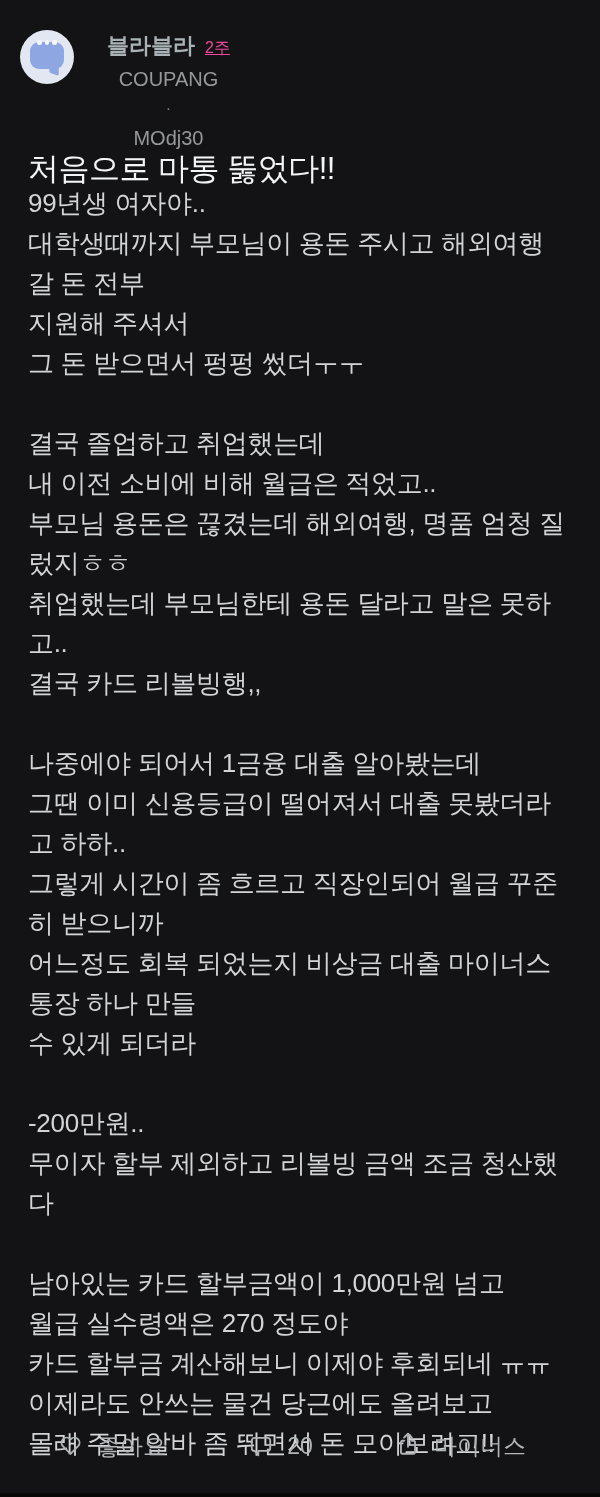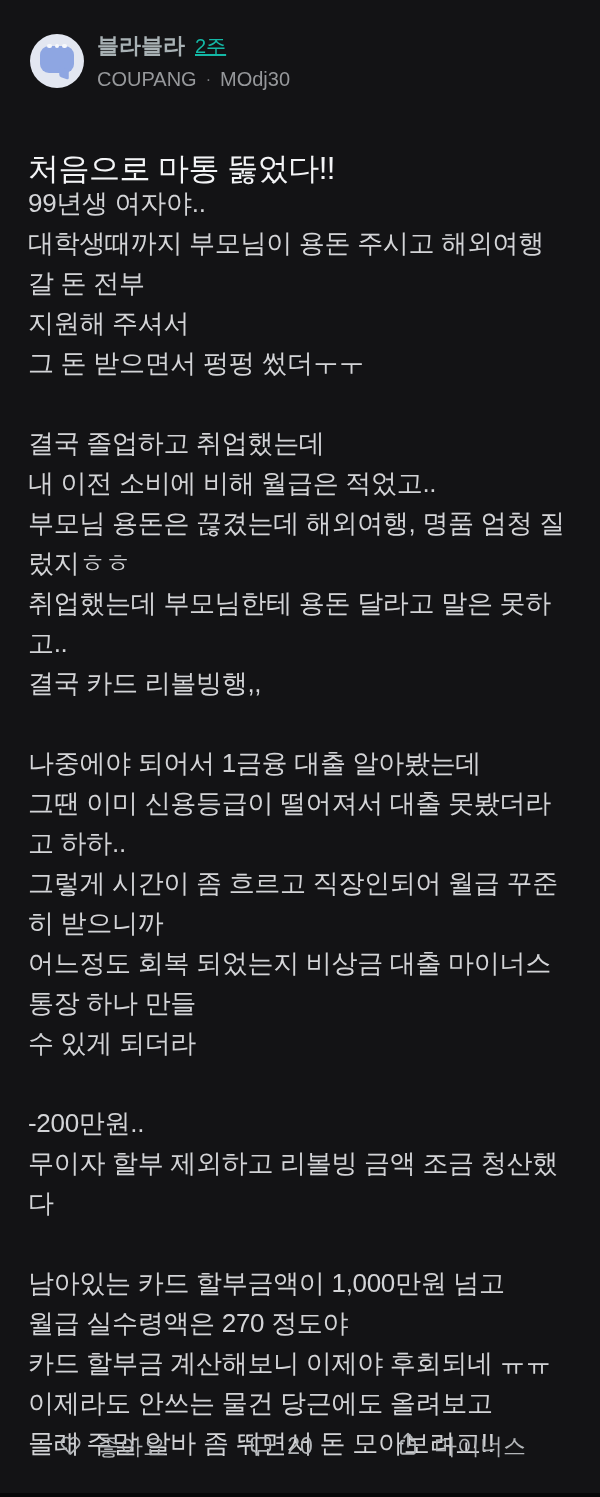--- a/index.html
+++ b/index.html
@@ -5,43 +5,43 @@
   html,body{margin:0;padding:0;background:#000;}
   .screen{
     position:relative;
     width:600px;height:1497px;
     margin:0 auto;
     background:#131315;
     overflow:hidden;
     font-family:"Liberation Sans","DejaVu Sans",sans-serif;
   }
   
-  .header{position:absolute;top:30px;left:30px;display:flex;align-items:center;}
+  .header{position:absolute;top:30px;left:20px;display:flex;align-items:flex-start;gap:20px;}
   .avatar{
     width:54px;height:54px;border-radius:50%;
     background:#e3e7f1;position:relative;flex:0 0 auto;
   }
   .avatar .bubble{
     position:absolute;left:10px;top:12px;
     width:34px;height:27px;border-radius:9px;
     background:#8fa6e2;background:#8ea6e2;
   }
   .avatar .bubble::after{
     content:"";position:absolute;right:5px;bottom:-5px;
     width:10px;height:10px;background:#8ea6e2;
     transform:rotate(18deg) skew(18deg);
     border-radius:2px;
   }
   .avatar .dots{position:absolute;left:0;right:0;top:10px;display:flex;justify-content:center;gap:3px;}
   .avatar .dots i{width:4.5px;height:4.5px;border-radius:50%;background:#f6f8fc;}
   .header-text{margin-left:13px;padding-top:1px;}
   .name-row{display:flex;align-items:baseline;gap:10px;}
   .board-name{font-size:22px;font-weight:700;color:#a9b2b5;letter-spacing:0;}
-  .timestamp{font-size:20px;color:#14b8a6;text-decoration:underline;}
-  .sub-row{margin-top:7px;font-size:20px;color:#96989b;display:flex;align-items:center;gap:9px;}
+  .timestamp{font-size:16px;color:#ec4899;text-decoration:underline;}
+  .sub-row{margin-top:7px;font-size:20px;color:#96989b;display:flex;align-items:center;gap:9px;flex-direction:column;}
   .sub-row .dot{font-size:16px;color:#7c7e81;}
   
   .post-title{
     position:absolute;left:28px;top:127px;right:28px;
     font-size:31px;font-weight:400;color:#f3f4f6;letter-spacing:-0.5px;
   }
   .post-body{
     position:absolute;left:28px;top:183px;right:24px;
     font-size:26px;line-height:40px;color:#d3d4d7;
     white-space:pre-line;letter-spacing:-0.3px;

